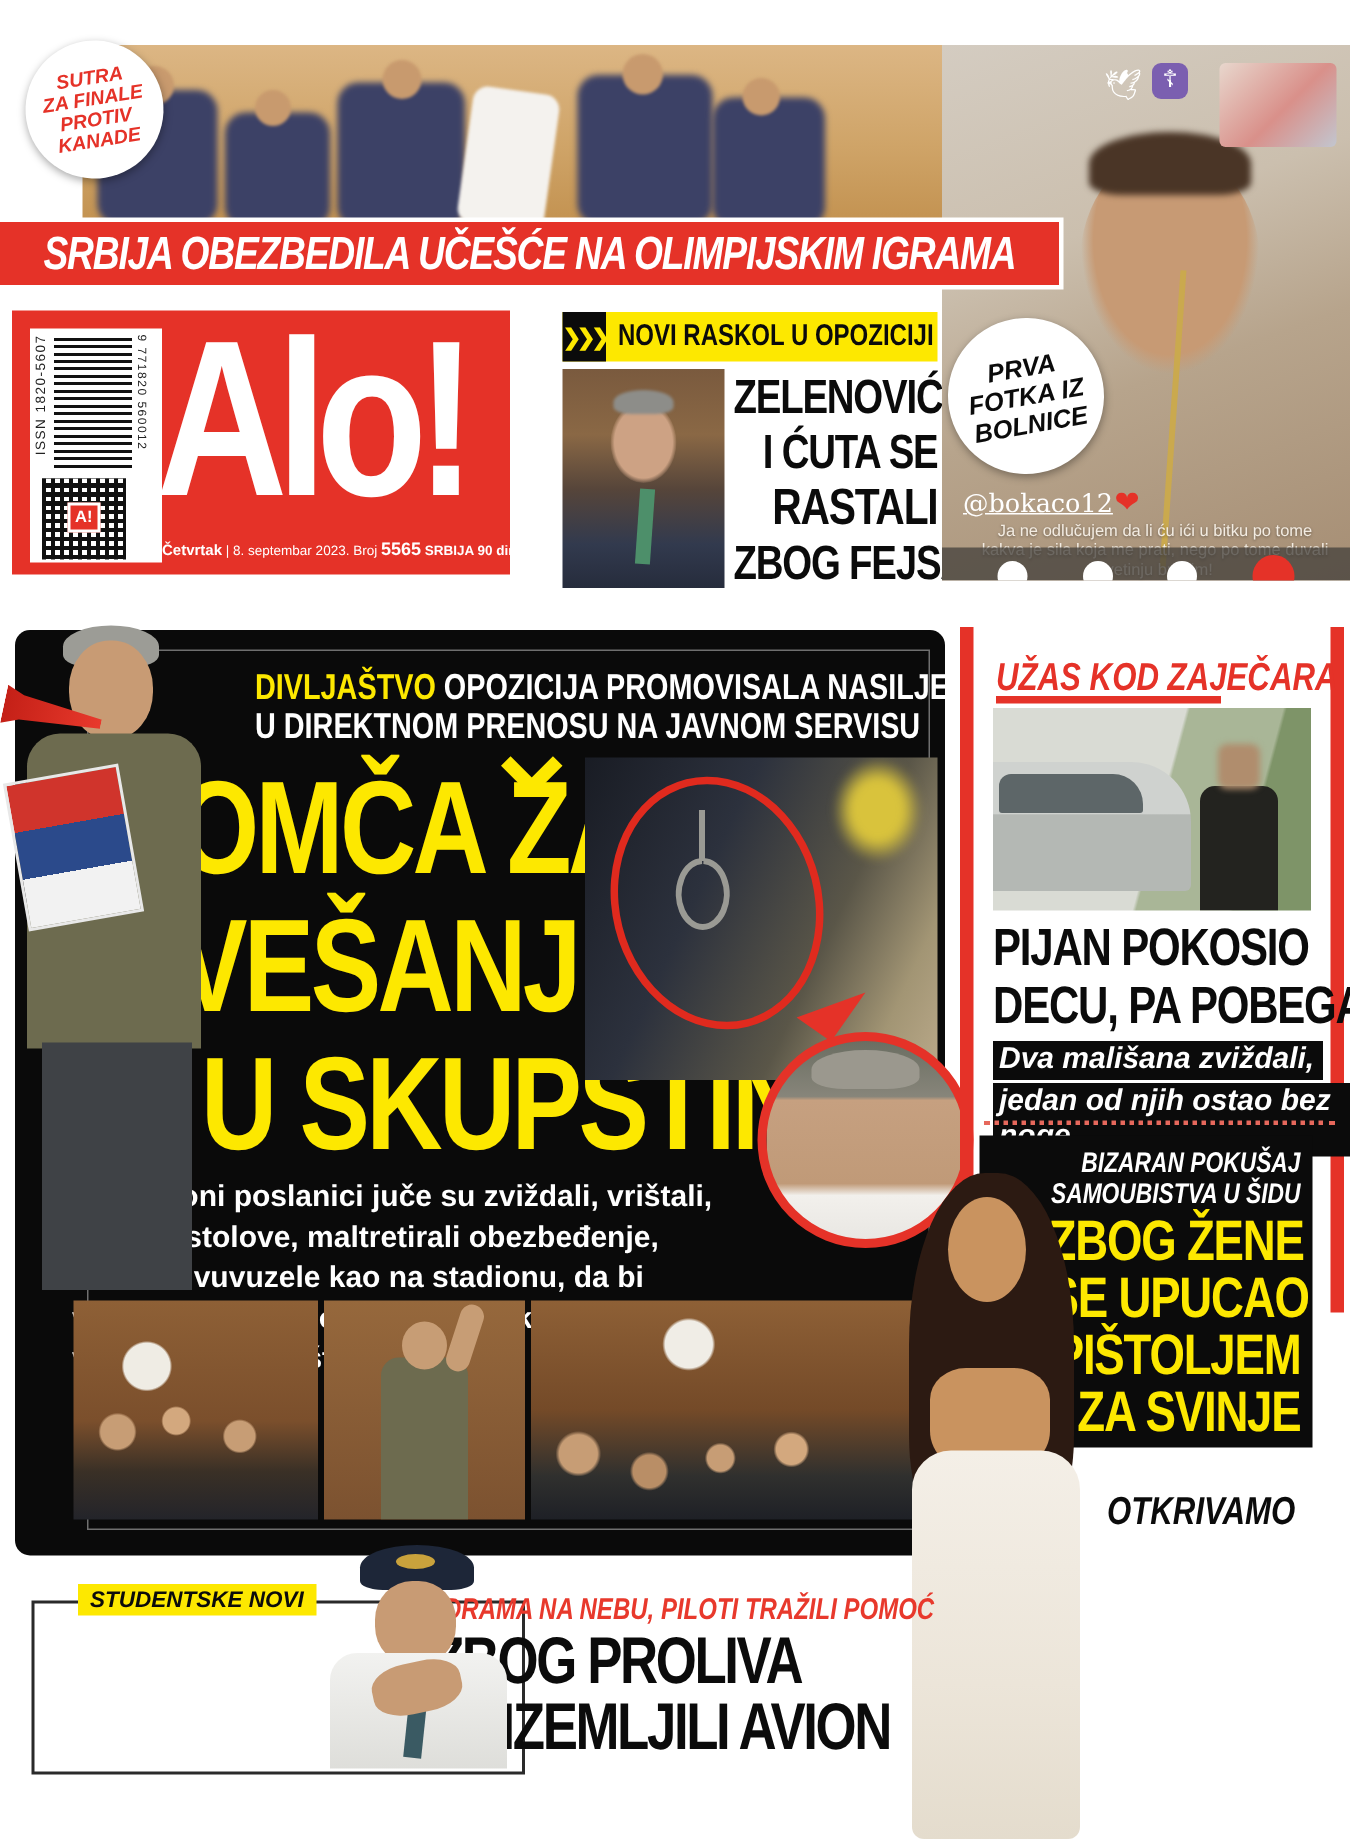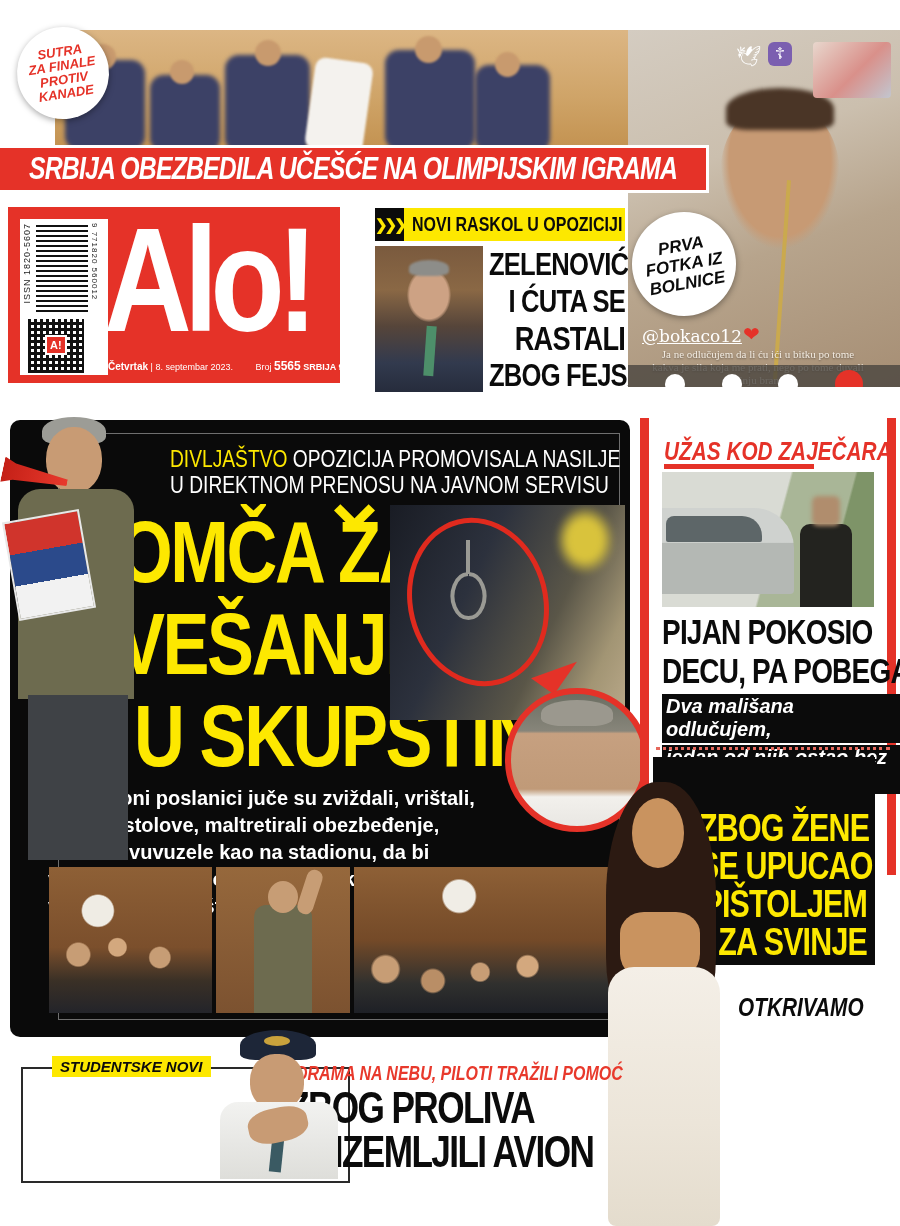--- a/index.html
+++ b/index.html
@@ -60,21 +60,21 @@
 
   <div class="ph" style="left:628px;top:30px;width:272px;height:357px;background:linear-gradient(160deg,#d4ccc1 0%,#cbbfae 35%,#b7a48c 60%,#a68e74 100%);z-index:3;">
     <div class="abs" style="left:92px;top:70px;width:120px;height:150px;background:radial-gradient(ellipse at 50% 40%,#c79a74 0 60%,rgba(199,154,116,0) 70%);border-radius:50%;"></div>
     <div class="abs" style="left:98px;top:58px;width:108px;height:42px;background:#4a3526;border-radius:50% 50% 20% 20%;filter:blur(2px);"></div>
     <div class="abs" style="left:152px;top:150px;width:4px;height:200px;background:#caa94e;transform:rotate(4deg);"></div>
     <span class="abs" style="left:108px;top:14px;font-size:20px;color:#fff;">🕊</span>
     <span class="abs" style="left:140px;top:12px;width:24px;height:24px;background:#7b5fb0;color:#fff;border-radius:6px;text-align:center;font-size:16px;line-height:24px;">☦</span>
     <div class="abs" style="left:185px;top:12px;width:78px;height:56px;background:linear-gradient(135deg,#e8d7cd,#d9908a 55%,#c2c6cf);border-radius:4px;"></div>
     <span class="abs" style="left:14px;top:296px;color:#fff;font-family:'DejaVu Serif',serif;font-size:17px;text-decoration:underline;">@bokaco12</span>
     <span class="abs" style="left:115px;top:292px;color:#e53228;font-size:20px;">❤</span>
-    <div class="abs" style="left:0;top:318px;width:260px;text-align:center;color:#f3ece2;font-family:Liberation Serif, serif;font-size:11px;line-height:13px;text-shadow:0 1px 2px rgba(0,0,0,.4);">
+    <div class="abs" style="left:12px;top:318px;width:260px;text-align:center;color:#f3ece2;font-family:Liberation Sans, sans-serif;font-size:11px;line-height:13px;text-shadow:0 1px 2px rgba(0,0,0,.4);">
       <span class="ln">Ja ne odlučujem da li ću ići u bitku po tome</span>
       <span class="ln">kakva je sila koja me prati, nego po tome duvali</span>
       <span class="ln">svetinju branim!</span>
     </div>
     <div class="story-bar" style="bottom:0;">
       <div class="story-dot"></div>
       <div class="story-dot"></div>
       <div class="story-dot"></div>
       <div class="story-dot red"></div>
     </div>
@@ -94,21 +94,21 @@
       <div class="abs" style="left:8px;top:100px;width:56px;height:54px;background:
            repeating-linear-gradient(0deg,#111 0 3px,transparent 3px 6px),
            repeating-linear-gradient(90deg,#111 0 3px,#fff 3px 6px);">
         <span style="position:absolute;left:17px;top:16px;background:#e53228;color:#fff;font-weight:900;font-size:11px;padding:2px 3px;border:2px solid #fff;">A!</span>
       </div>
     </div>
     <div class="abs" style="left:96px;top:-12px;width:240px;color:#fff;font-weight:900;font-size:148px;letter-spacing:-9px;transform:scaleX(.82);transform-origin:0 0;">Alo!</div>
     <div class="abs" style="left:100px;top:152px;white-space:nowrap;color:#fff;font-size:9px;">
       <span class="b900" style="font-size:10px;">Četvrtak</span>
       <span>| 8. septembar 2023.</span>
-      <span style="margin-left:20px;text-align:center;">Broj</span>
+      <span style="margin-left:0;text-align:center;">Broj</span>
       <span class="b900" style="font-size:12px;">5565</span>
       <span class="b900">SRBIJA 90 din,</span>
       <span style="font-size:8px;">MAK 30 den, CG 0.70 €, BIH 0.50 KM</span>
     </div>
   </div>
 
   <div class="abs" style="left:375px;top:208px;width:250px;height:33px;background:#fde800;display:flex;align-items:center;">
     <span style="width:36px;height:33px;background:#0b0b0b;color:#fde800;font-size:15px;font-weight:900;display:flex;align-items:center;justify-content:center;letter-spacing:-3px;">❯❯❯</span>
     <span class="cxl b900" style="color:#0b0b0b;font-size:20px;margin-left:8px;">NOVI RASKOL U OPOZICIJI</span>
   </div>
@@ -120,21 +120,21 @@
   <div class="abs" style="left:455px;top:246px;width:170px;text-align:right;color:#0b0b0b;font-weight:900;font-size:32px;line-height:37px;letter-spacing:-1px;">
     <span class="cxr">ZELENOVIĆ</span>
     <span class="cxr">I ĆUTA SE</span>
     <span class="cxr" style="font-size:34px;">RASTALI</span>
     <span class="cxr">ZBOG FEJSA</span>
   </div>
 
   <div class="abs" style="left:10px;top:420px;width:620px;height:617px;background:#0a0a0a;border-radius:10px;">
     <div class="abs" style="left:48px;top:13px;width:560px;height:585px;border:1px solid #6f6f6f;"></div>
 
-    <div class="abs" style="left:110px;top:26px;width:500px;text-align:center;font-weight:400;font-size:24px;line-height:26px;">
+    <div class="abs" style="left:110px;top:26px;width:500px;text-align:center;font-weight:700;font-size:24px;line-height:26px;">
       <span class="cxc">
         <span style="color:#fde800;">DIVLJAŠTVO</span><span style="color:#fff;"> OPOZICIJA PROMOVISALA NASILJE</span>
       </span>
       <span class="cxc" style="color:#fff;">U DIREKTNOM PRENOSU NA JAVNOM SERVISU</span>
     </div>
     <div class="chev abs" style="left:330px;top:76px;"></div>
 
     <div class="abs" style="left:108px;top:86px;color:#fde800;font-weight:900;font-size:88px;line-height:92px;letter-spacing:-3px;">
       <span class="cxl">OMČA ZA</span>
       <span class="cxl">VEŠANJE</span>
@@ -197,27 +197,31 @@
     <div class="abs" style="left:4px;top:44px;width:96px;height:26px;background:#5d6668;border-radius:8px 20px 2px 2px;"></div>
     <div class="abs" style="left:138px;top:52px;width:52px;height:83px;background:#23231f;border-radius:10px 10px 0 0;"></div>
     <div class="abs" style="left:150px;top:24px;width:28px;height:30px;background:#b08d6d;filter:blur(2px);border-radius:6px;"></div>
   </div>
 
   <div class="abs" style="left:662px;top:612px;color:#0b0b0b;font-weight:900;font-size:35px;line-height:39px;letter-spacing:-1px;">
     <span class="cxl">PIJAN POKOSIO</span>
     <span class="cxl">DECU, PA POBEGAO</span>
   </div>
   <div class="abs" style="left:662px;top:694px;">
-    <span class="it" style="display:inline-block;background:#0b0b0b;color:#fff;font-weight:700;font-size:20px;padding:1px 6px 2px 4px;">Dva mališana odlučujem,</span><br>
+    <span class="it" style="display:inline-block;background:#0b0b0b;color:#fff;font-weight:700;font-size:20px;padding:1px 6px 2px 4px;">Dva mališana zviždali,</span><br>
     <span class="it" style="display:inline-block;background:#0b0b0b;color:#fff;font-weight:700;font-size:20px;padding:1px 6px 2px 4px;margin-top:2px;">jedan od njih ostao bez noge</span>
   </div>
 
   <div class="abs" style="left:656px;top:747px;width:234px;border-top:3px dotted #e6685c;"></div>
 
   <div class="abs" style="left:653px;top:757px;width:222px;height:208px;background:#0b0b0b;">
+    <div class="abs" style="right:8px;top:8px;width:210px;text-align:right;color:#fff;font-weight:900;font-style:italic;font-size:19px;line-height:21px;">
+      <span class="cxr">BIZARAN POKUŠAJ</span>
+      <span class="cxr">SAMOUBISTVA U ŠIDU</span>
+    </div>
     <div class="abs" style="right:8px;top:52px;width:210px;text-align:right;color:#fde800;font-weight:900;font-size:38px;line-height:38px;letter-spacing:-1px;">
       <span class="cxr">ZBOG ŽENE</span>
       <span class="cxr">SE UPUCAO</span>
       <span class="cxr">PIŠTOLJEM</span>
       <span class="cxr">ZA SVINJE</span>
     </div>
   </div>
 
   <div class="abs" style="left:598px;top:782px;width:142px;height:444px;z-index:9;">
     <div class="abs" style="left:8px;top:0;width:110px;height:250px;background:#2c1a12;border-radius:46% 46% 30% 30%;"></div>

